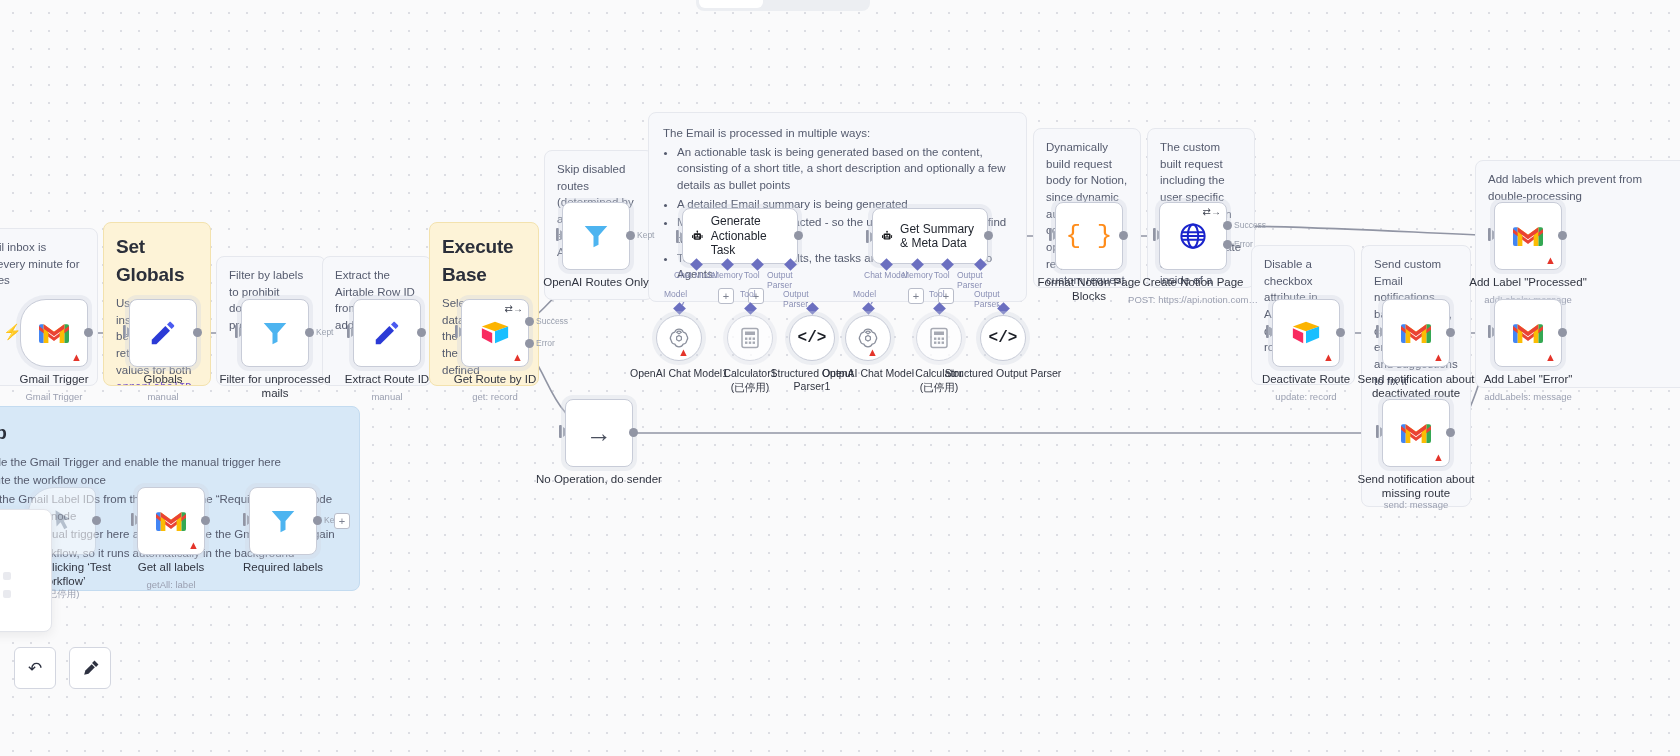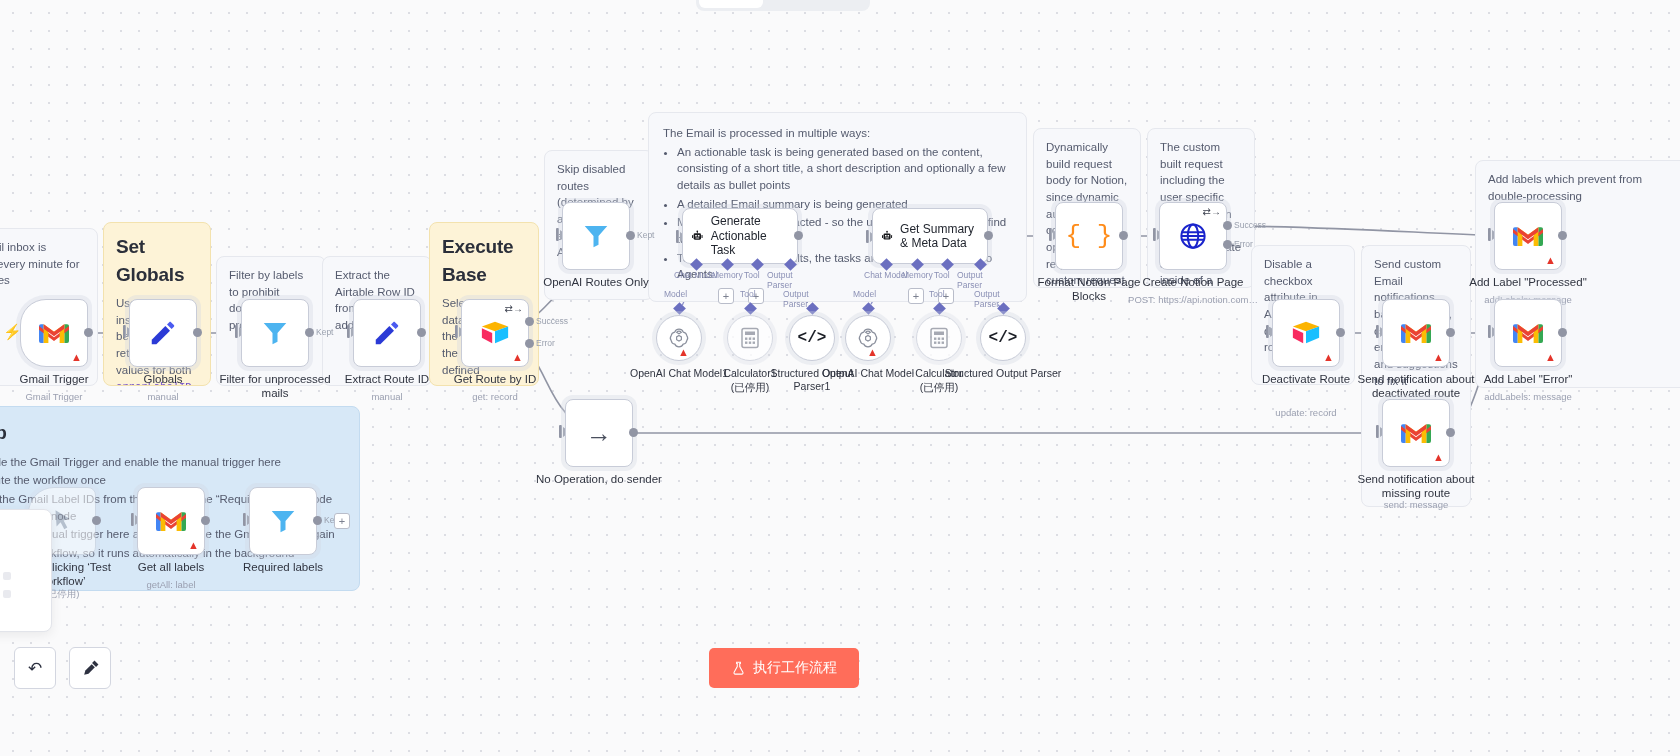--- a/index.html
+++ b/index.html
@@ -479,21 +479,21 @@
     <div class="arr-in" style="left:-2px; top:28px;"></div>
     <div class="nbox">
       <svg width="30" height="26" viewBox="0 0 32 26">
         <path d="M2 6l14-5 14 5-14 5z" fill="#FCB400"></path>
         <path d="M16 11v13l14-6V6z" fill="#18BFFF"></path>
         <path d="M2 8v10l11 6V13z" fill="#F82B60"></path>
       </svg>
       <span class="warn">▲</span>
     </div>
     <div class="nlabel">Deactivate Route</div>
-    <div class="nsub" style="top:108px;">update: record</div>
+    <div class="nsub" style="top:92px;">update: record</div>
     <div class="dot-out" style="left:64px; top:29px;"></div>
   </div>
 
   <div class="node" style="left:1382px; top:299px;">
     <div class="arr-bar" style="left:-6px; top:26px;"></div>
     <div class="arr-in" style="left:-2px; top:28px;"></div>
     <div class="nbox">
       <svg width="30" height="23" viewBox="0 0 32 24">
         <path d="M0 4a2 2 0 012-2h3v20H2a2 2 0 01-2-2z" fill="#4285F4"></path>
         <path d="M27 2h3a2 2 0 012 2v16a2 2 0 01-2 2h-3z" fill="#34A853"></path>
@@ -705,20 +705,14 @@
   <div class="tbtn" style="left:14px; top:647px;">
     <span>↶</span>
   </div>
   <div class="tbtn" style="left:69px; top:647px;">
     <svg width="19" height="19" viewBox="0 0 24 24">
       <path d="M17 2l5 5-3 3-5-5z" fill="#2d3140"></path>
       <path d="M13.5 6.5l4 4-8 8-5.5 1.5L5.5 14.5z" fill="#2d3140"></path>
     </svg>
   </div>
 
-  <div class="runbtn">
-    <svg width="15" height="15" viewBox="0 0 24 24">
-      <path d="M9 2h6v2h-1v5l5 9a2 2 0 01-1.8 3H6.8A2 2 0 015 18l5-9V4H9z" fill="none" stroke="#fff" stroke-width="1.7"></path>
-    </svg>
-    <span>执行工作流程</span>
-  </div>
 
 </div>
 
 </body></html>

